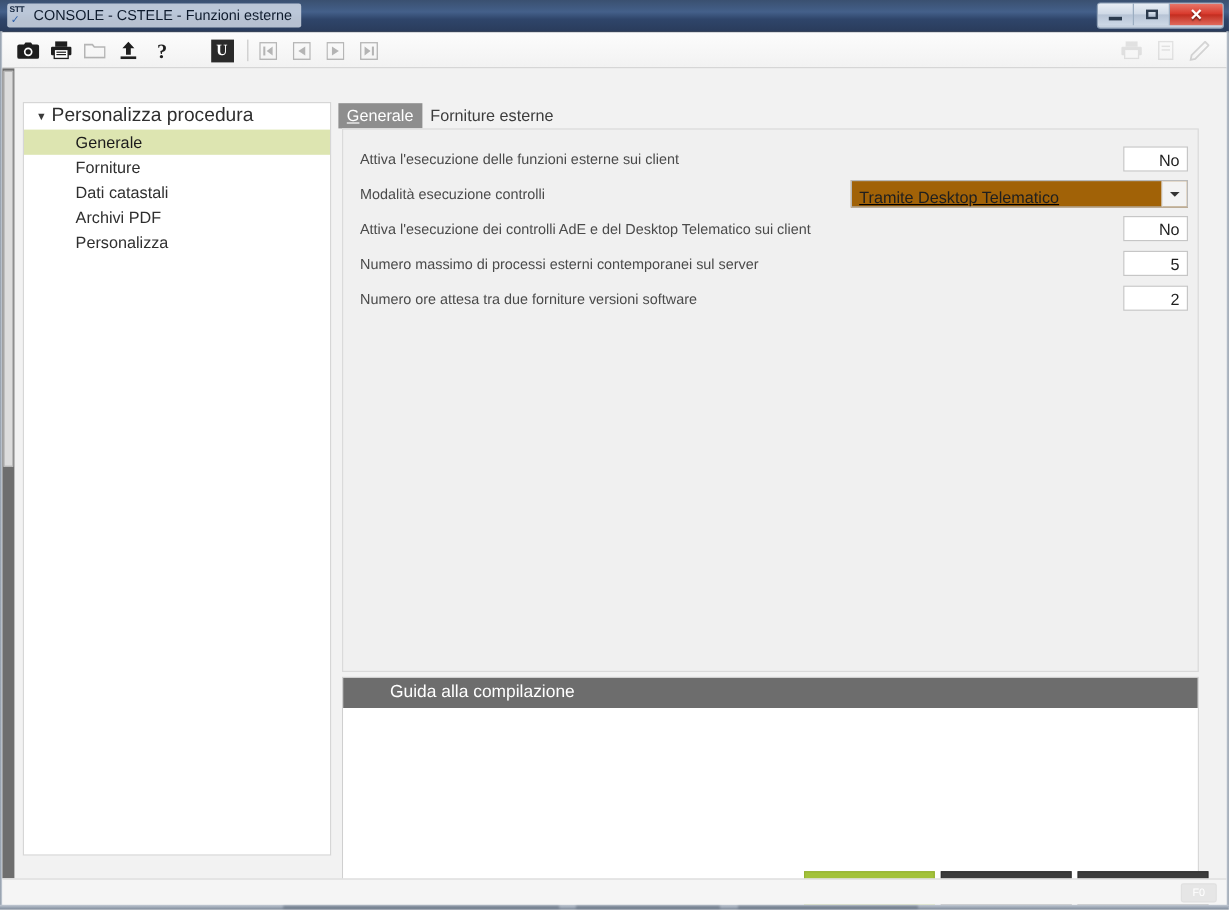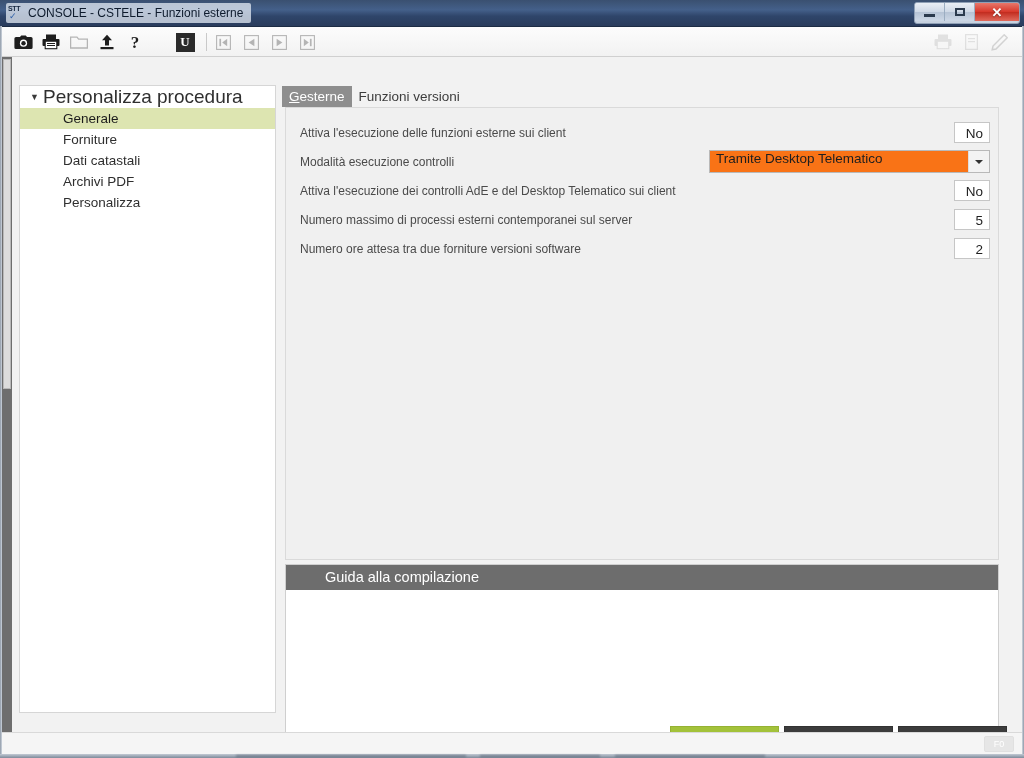--- a/index.html
+++ b/index.html
@@ -210,21 +210,21 @@
     box-sizing: border-box;
   }
   .tree-toggle {
     width: 13px;
     font-size: 9px;
     color: #3a3a3a;
     line-height: 9px;
     flex: none;
   }
   .tree-root-label {
-    font-size: 19px;
+    font-size: 16px;
     color: #2f2f2f;
     font-family: "Liberation Sans", sans-serif;
   }
   .tree-child {
     height: 21px;
     line-height: 21px;
     padding-left: 43px;
     font-size: 13.5px;
     color: #2f2f2f;
     box-sizing: border-box;
@@ -305,31 +305,32 @@
     line-height: 21px;
     background: #ffffff;
     border: 1px solid #c6c6c6;
     box-sizing: border-box;
     text-align: right;
     padding-right: 6px;
     font-size: 13.5px;
     color: #1f1f1f;
     font-family: "Liberation Sans", sans-serif;
   }
-  .field-box.short { width: 36px; }
+  .field-box.short { width: 54px; }
   .field-select {
     flex: none;
     position: relative;
     width: 281px;
     height: 23px;
-    background: #f97316;
+    background: #a16207;
     border: 1px solid #b9b9b9;
     box-sizing: border-box;
     display: flex;
-    align-items: flex-start;
+    align-items: flex-end;
+    text-decoration: underline;
   }
   .field-select .sel-text {
     padding-left: 6px;
     font-size: 13.5px;
     color: #1f1f1f;
     flex: 1 1 auto;
     white-space: nowrap;
     font-family: "Liberation Sans", sans-serif;
   }
   .field-select .sel-arrow {
@@ -612,24 +613,24 @@
       <div class="tree-child">Forniture</div>
       <div class="tree-child">Dati catastali</div>
       <div class="tree-child">Archivi PDF</div>
       <div class="tree-child">Personalizza</div>
     </div>
 
     <div id="right-panel">
 
       <div id="tab-strip">
         <div class="tab active">
-          <span class="mn">G</span><span>esterne</span>
+          <span class="mn">G</span><span>enerale</span>
         </div>
         <div class="tab">
-          <span>Funzioni versioni</span>
+          <span>Forniture esterne</span>
         </div>
       </div>
 
       <div id="form-card">
         <div class="form-rows">
 
           <div class="form-row">
             <span class="form-label">Attiva l'esecuzione delle funzioni esterne sui client</span>
             <span class="field-box short">No</span>
           </div>

